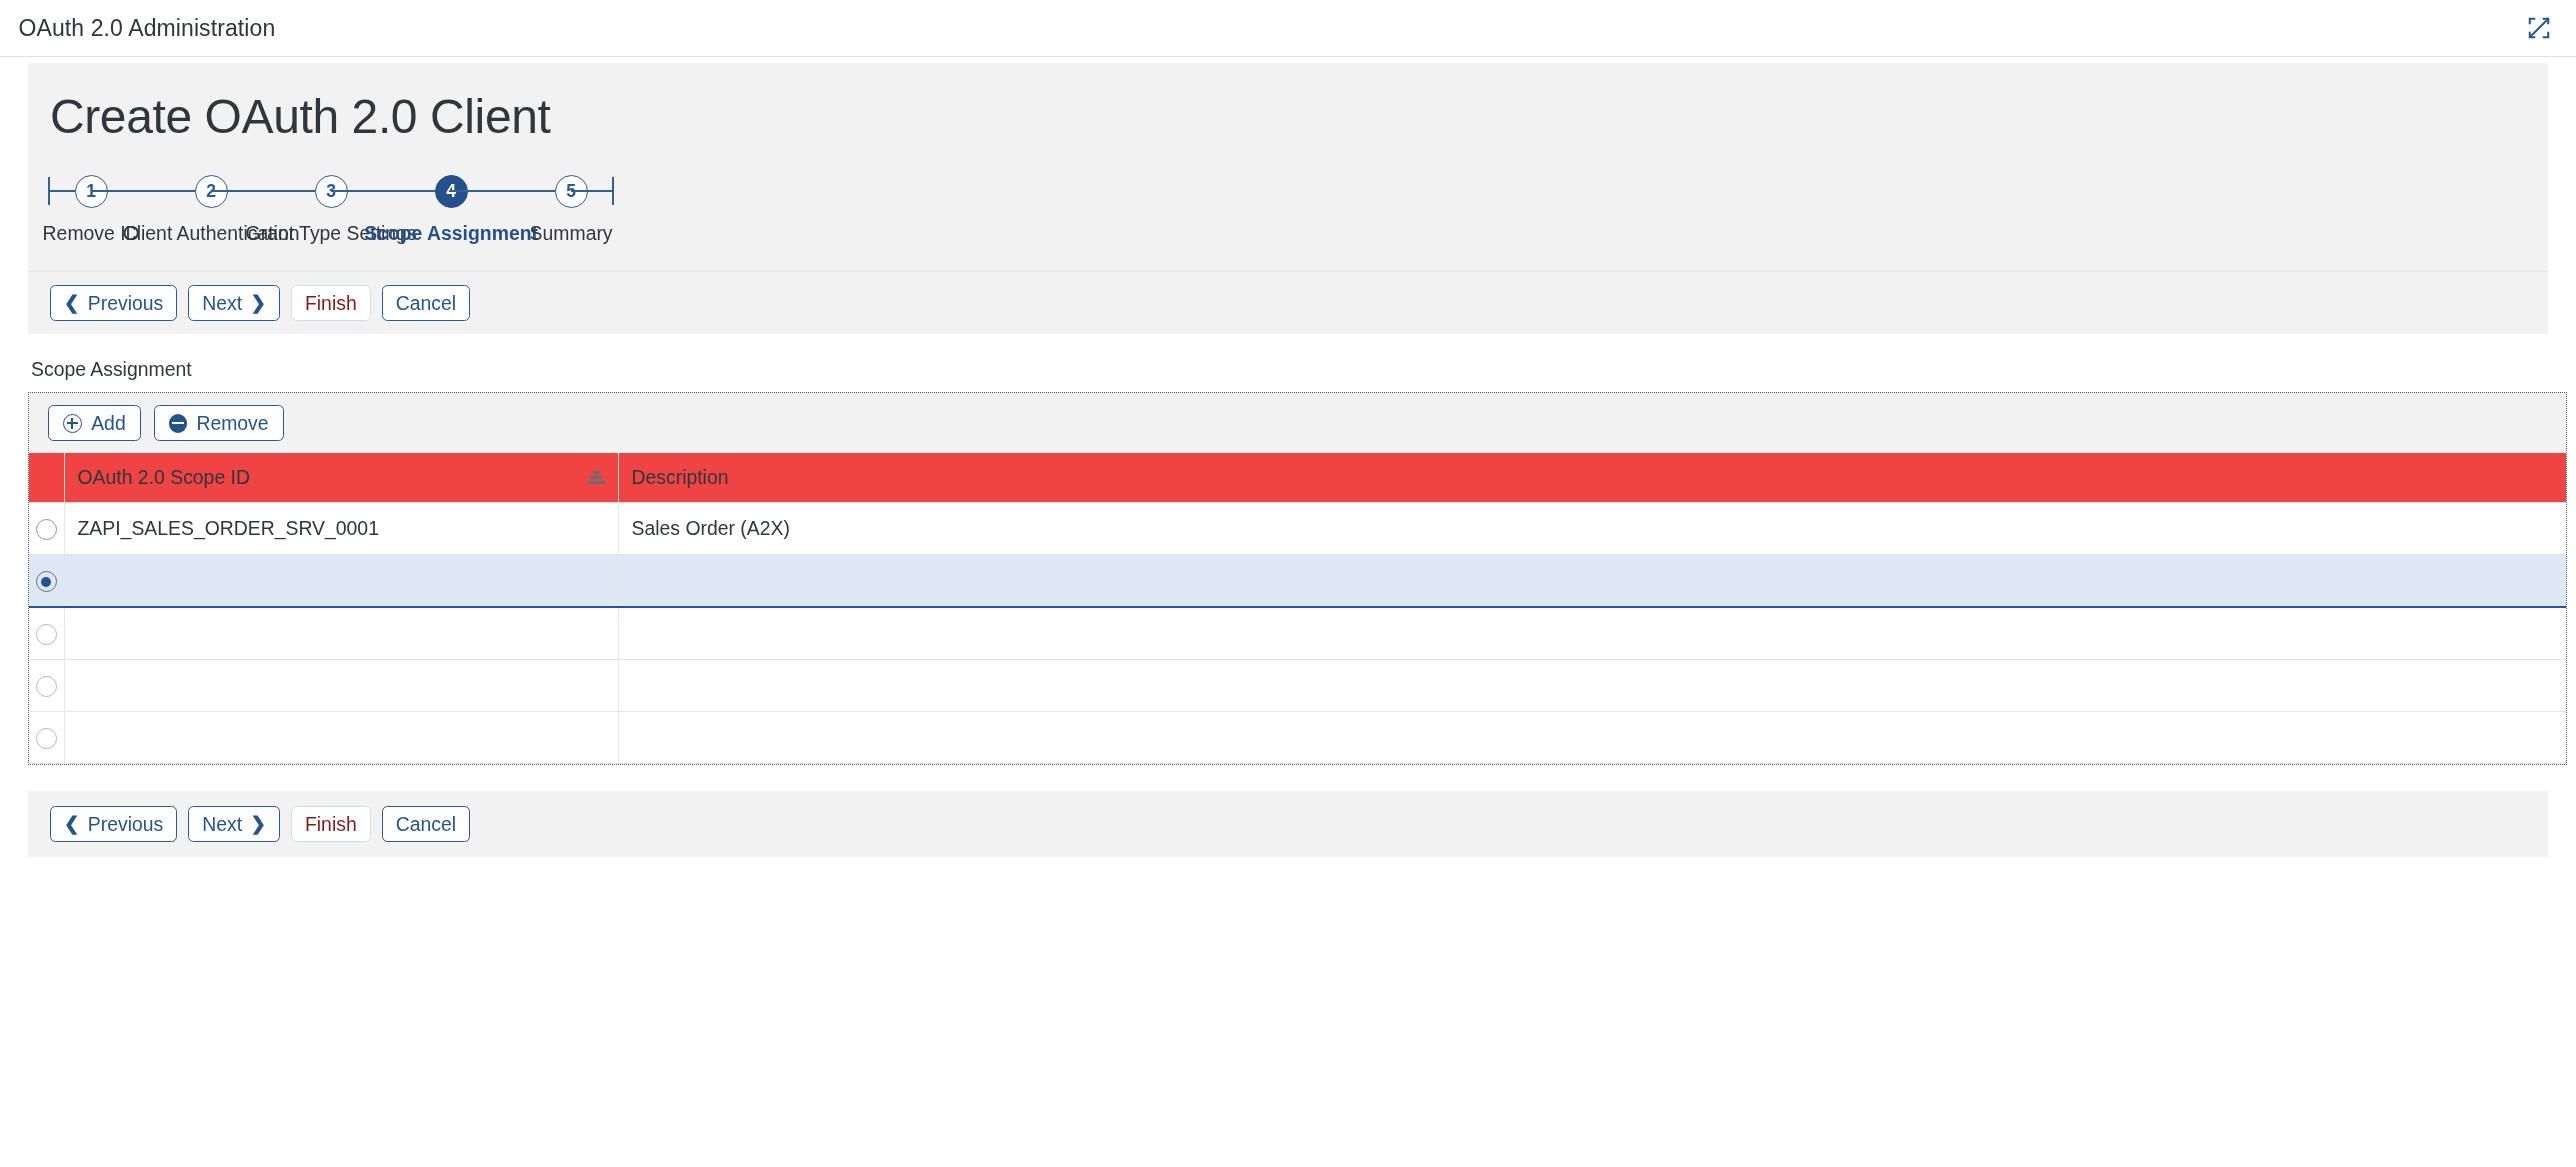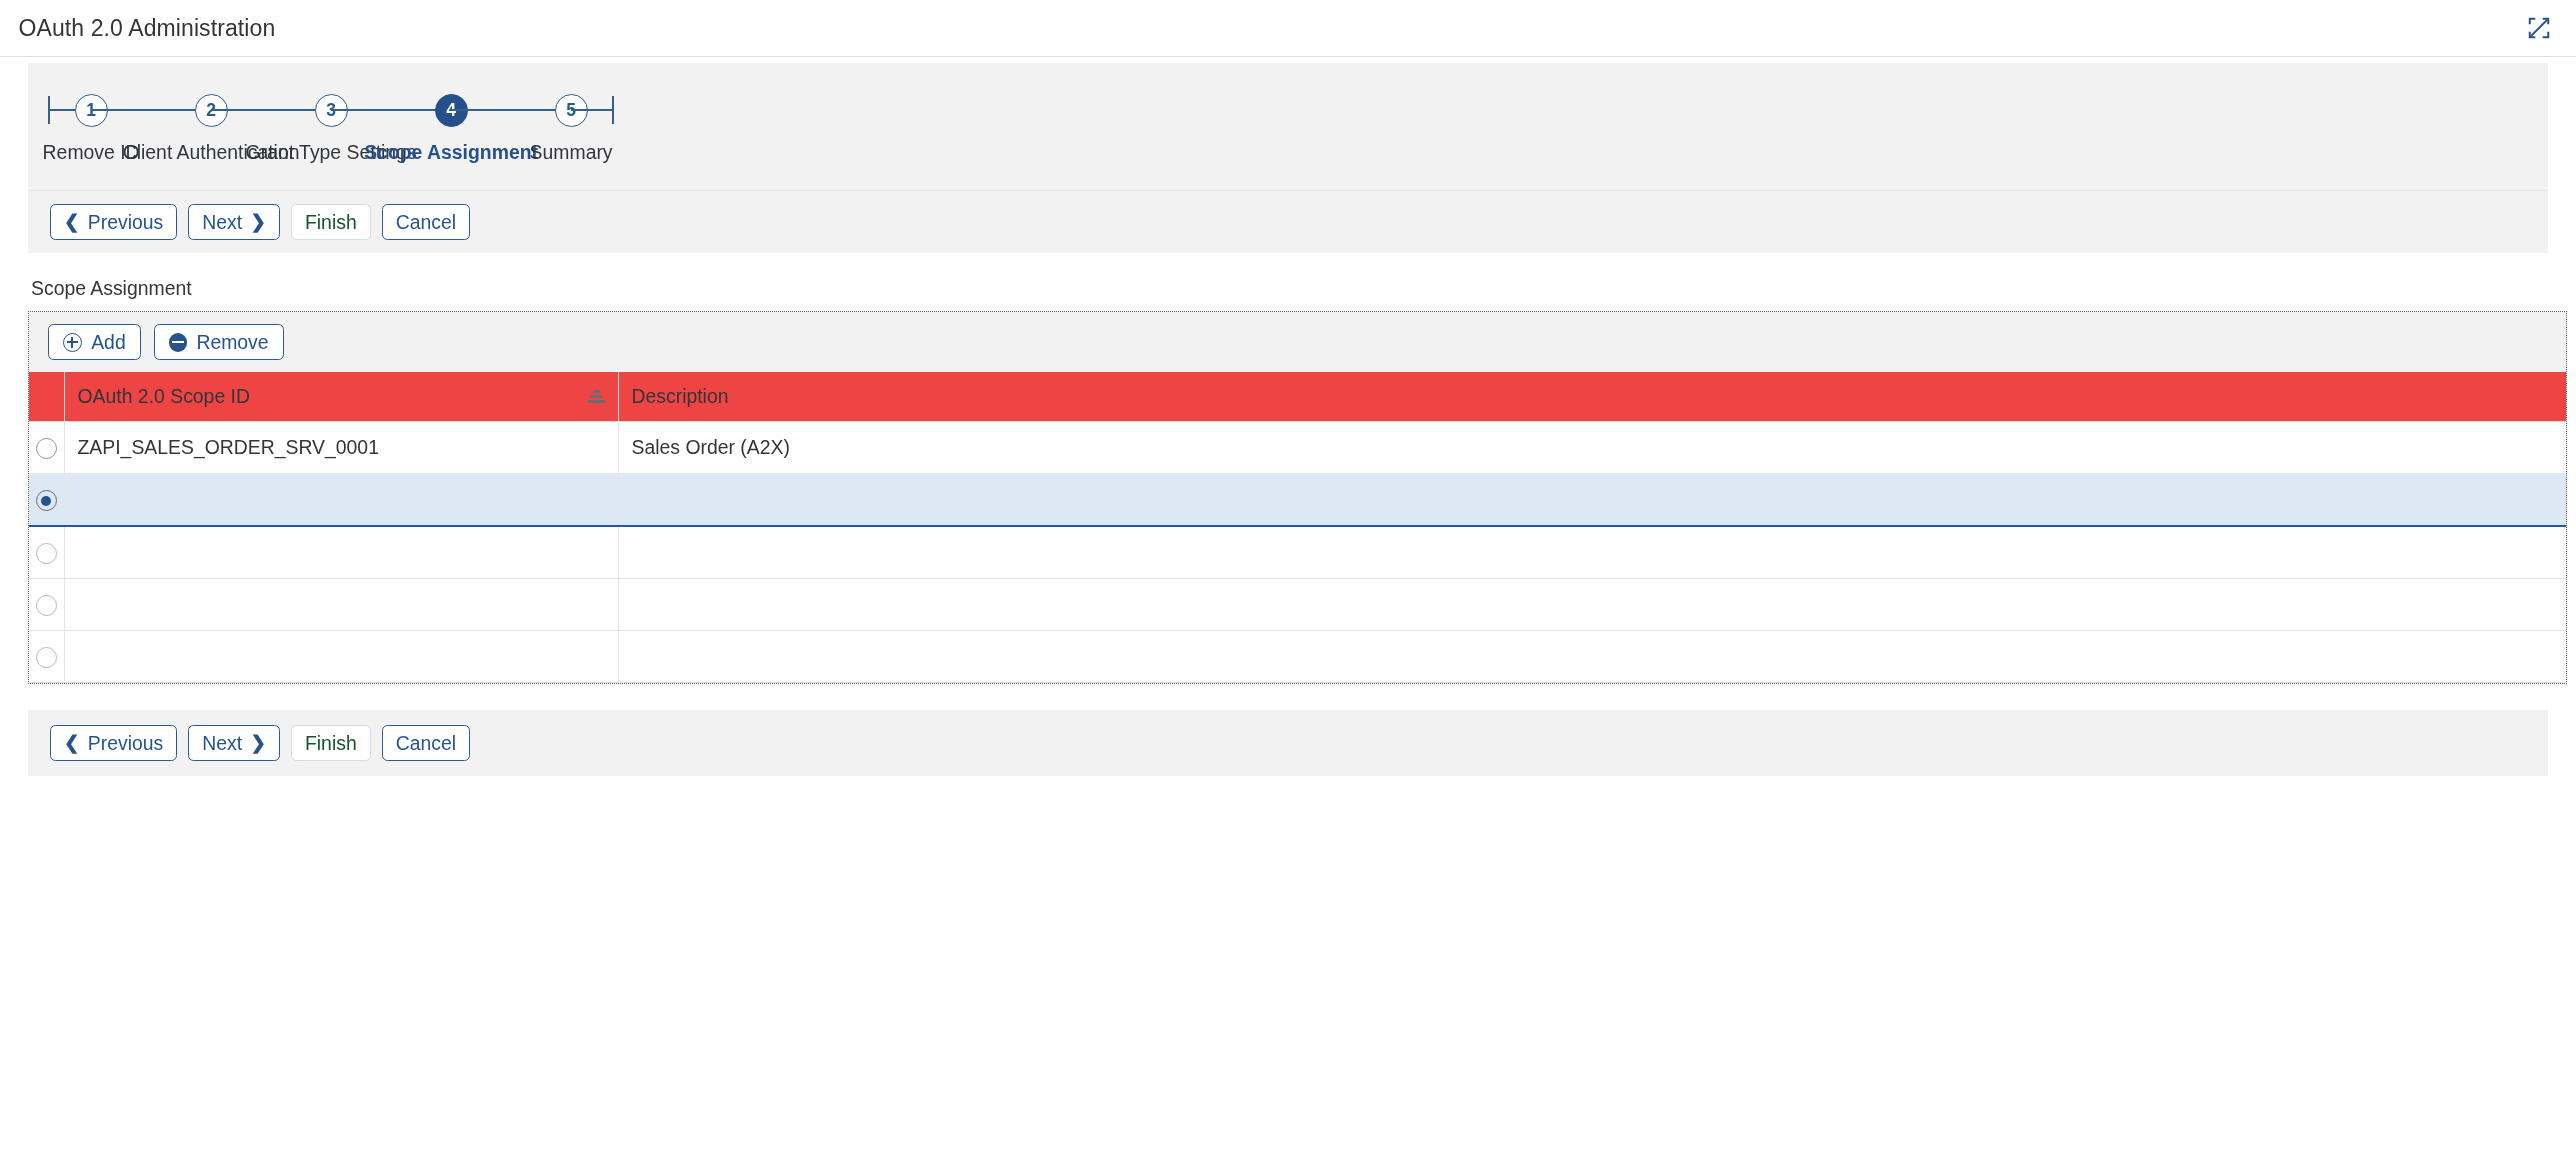--- a/index.html
+++ b/index.html
@@ -143,21 +143,21 @@
     font-family: "Liberation Sans", sans-serif;
     font-size: 19.4px;
     display: inline-flex;
     align-items: center;
     gap: 8.3px;
     cursor: pointer;
     white-space: nowrap;
   }
   .btn.disabled {
     border-color: #d4dce6;
-    color: #14532d;
+    color: #7f1d1d;
     cursor: default;
   }
   .chev {
     font-size: 18.5px;
     font-weight: bold;
     line-height: 1;
     display: inline-block;
   }
 
   
@@ -317,20 +317,21 @@
       <path d="M3 9 V3 H9" fill="none" stroke="#25548c" stroke-width="2.2"></path>
       <path d="M17 23 H23 V17" fill="none" stroke="#25548c" stroke-width="2.2"></path>
       <path d="M17 3 H23 V9" fill="none" stroke="#25548c" stroke-width="2.2"></path>
       <path d="M3 17 V23 H9" fill="none" stroke="#25548c" stroke-width="2.2"></path>
       <path d="M4.2 21.8 L21.8 4.2" fill="none" stroke="#25548c" stroke-width="2.2"></path>
     </svg>
   </div>
 </div>
 
 <div class="wizard-panel">
+  <h1 class="page-title">Create OAuth 2.0 Client</h1>
 
   <div class="steps-row">
     <div class="step-cap">
       <div class="cap-bar"></div>
         <div class="cap-line"></div>
     </div>
 
     <div class="step">
       <div class="step-bubble">1</div>
       <div class="step-label">Remove ID</div>

